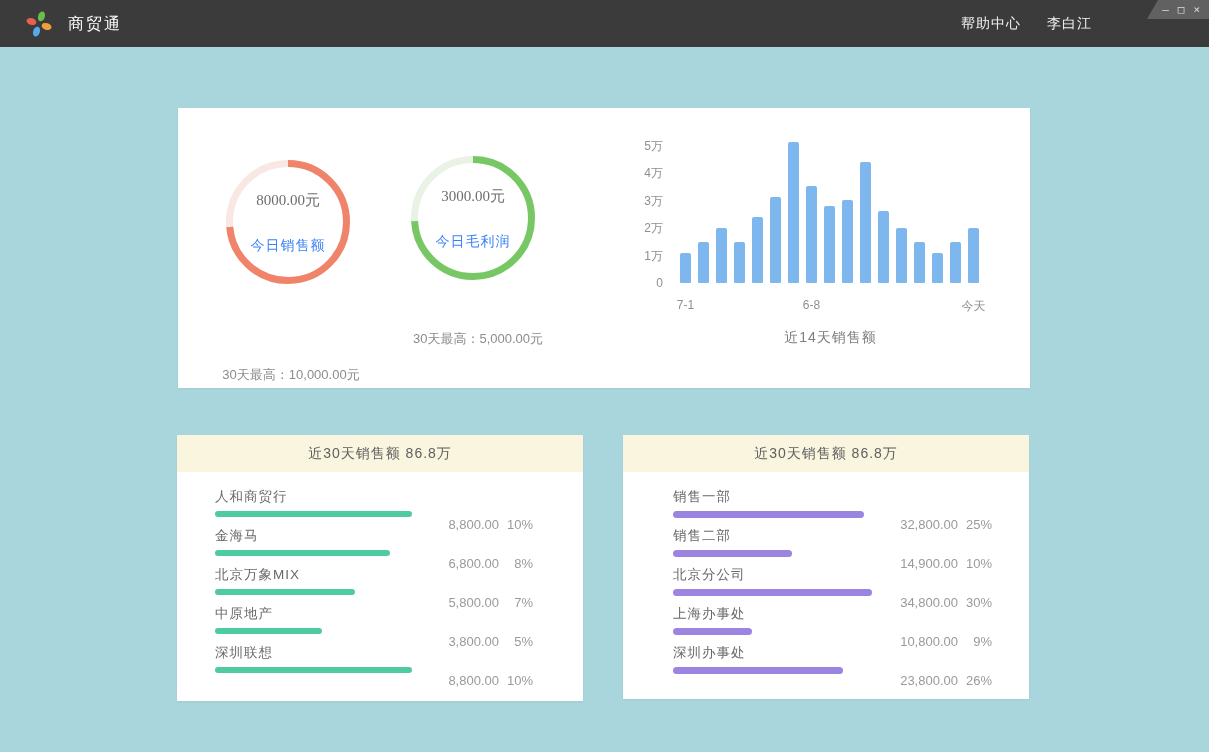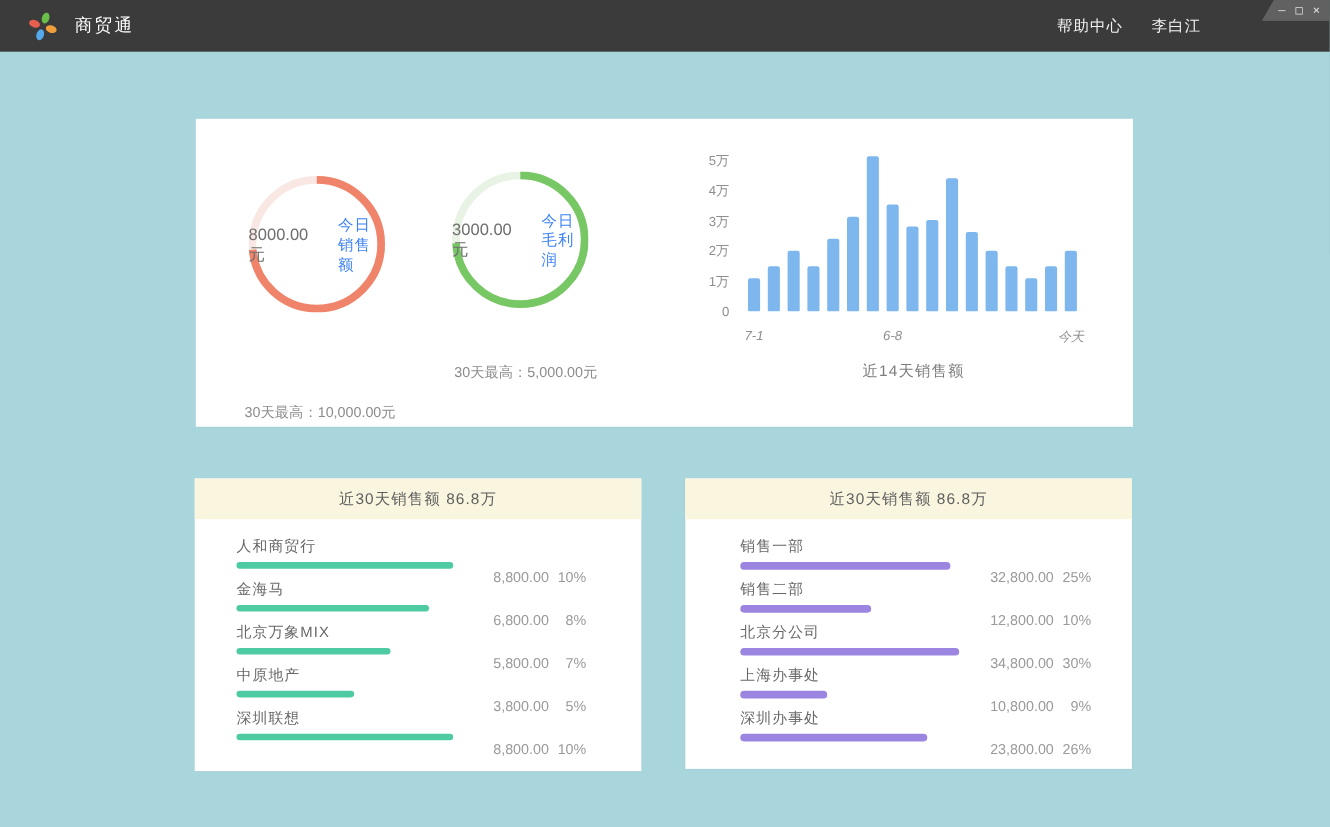--- a/index.html
+++ b/index.html
@@ -27,29 +27,29 @@
   #overview-card { left:178px; top:108px; width:852px; height:280px; }
   #customer-card { left:177px; top:435px; width:406px; height:266px; }
   #department-card { left:623px; top:435px; width:406px; height:264px; }
   .card-header { height:37px; background:#f9f5df; display:flex; align-items:center; justify-content:center; }
   .card-header .card-title { font-size:14px; color:#5f5f5f; letter-spacing:1px; }
   
   .gauge { position:absolute; width:124px; height:124px; }
   #gauge-sales { left:48px; top:52px; }
   #gauge-profit { left:233px; top:48px; }
   .gauge svg { position:absolute; inset:0; }
-  .gauge-text { position:absolute; inset:0; display:flex; flex-direction:row;
-    align-items:center; justify-content:center; gap:27px; padding-top:2px; }
+  .gauge-text { position:absolute; inset:0; display:flex; flex-direction:column;
+    align-items:center; justify-content:center; gap:27px; padding-top:2px;font-family:Liberation Serif, serif; }
   .gauge-value { font-size:15px; color:#6e6e6e; }
   .gauge-label { font-size:14px; color:#3b82f6; letter-spacing:1px; }
   .gauge-footer { position:absolute; width:210px; text-align:center; font-size:13px; color:#8c8c8c; top:222px; }
   #gauge-sales-footer { left:8px;margin-top:36px; }
   #gauge-profit-footer { left:195px; }
   
-  .chart-area { position:absolute; left:502px; top:0; width:300px; height:280px;font-style:italic; }
+  .chart-area { position:absolute; left:502px; top:0; width:300px; height:280px; }
   .bars { position:absolute; left:0; top:37px; width:300px; height:138px;
     display:flex; align-items:flex-end; gap:7px; }
   .bar { width:11px; background:#7db7ee; border-radius:2px 2px 1px 1px; }
   .y-ticks { position:absolute; left:430px; top:0; width:55px; height:280px; }
   .y-tick { position:absolute; right:0; width:55px; text-align:right; font-size:12px; color:#8f8f8f; line-height:14px; }
   .x-label { position:absolute; top:190px; transform:translateX(-50%); font-size:12px; color:#8f8f8f; white-space:nowrap; }
   .chart-title { position:absolute; left:485px; top:221px; width:335px; text-align:center;
     font-size:14px; color:#7d7d7d; letter-spacing:1px; }
   
   .card-body { padding:17px 0 0 38px; }
@@ -216,21 +216,21 @@
     <div class="row-values">
       <span class="row-amount">32,800.00</span>
       <span class="row-percent">25%</span>
     </div>
   </div>
 
   <div class="list-row">
     <div class="row-name">销售二部</div>
     <div class="row-bar" style="width: 119px; background: rgb(156, 133, 224);"></div>
     <div class="row-values">
-      <span class="row-amount">12,800.00</span>
+      <span class="row-amount">14,900.00</span>
       <span class="row-percent">10%</span>
     </div>
   </div>
 
   <div class="list-row">
     <div class="row-name">北京分公司</div>
     <div class="row-bar" style="width: 199px; background: rgb(156, 133, 224);"></div>
     <div class="row-values">
       <span class="row-amount">34,800.00</span>
       <span class="row-percent">30%</span>

